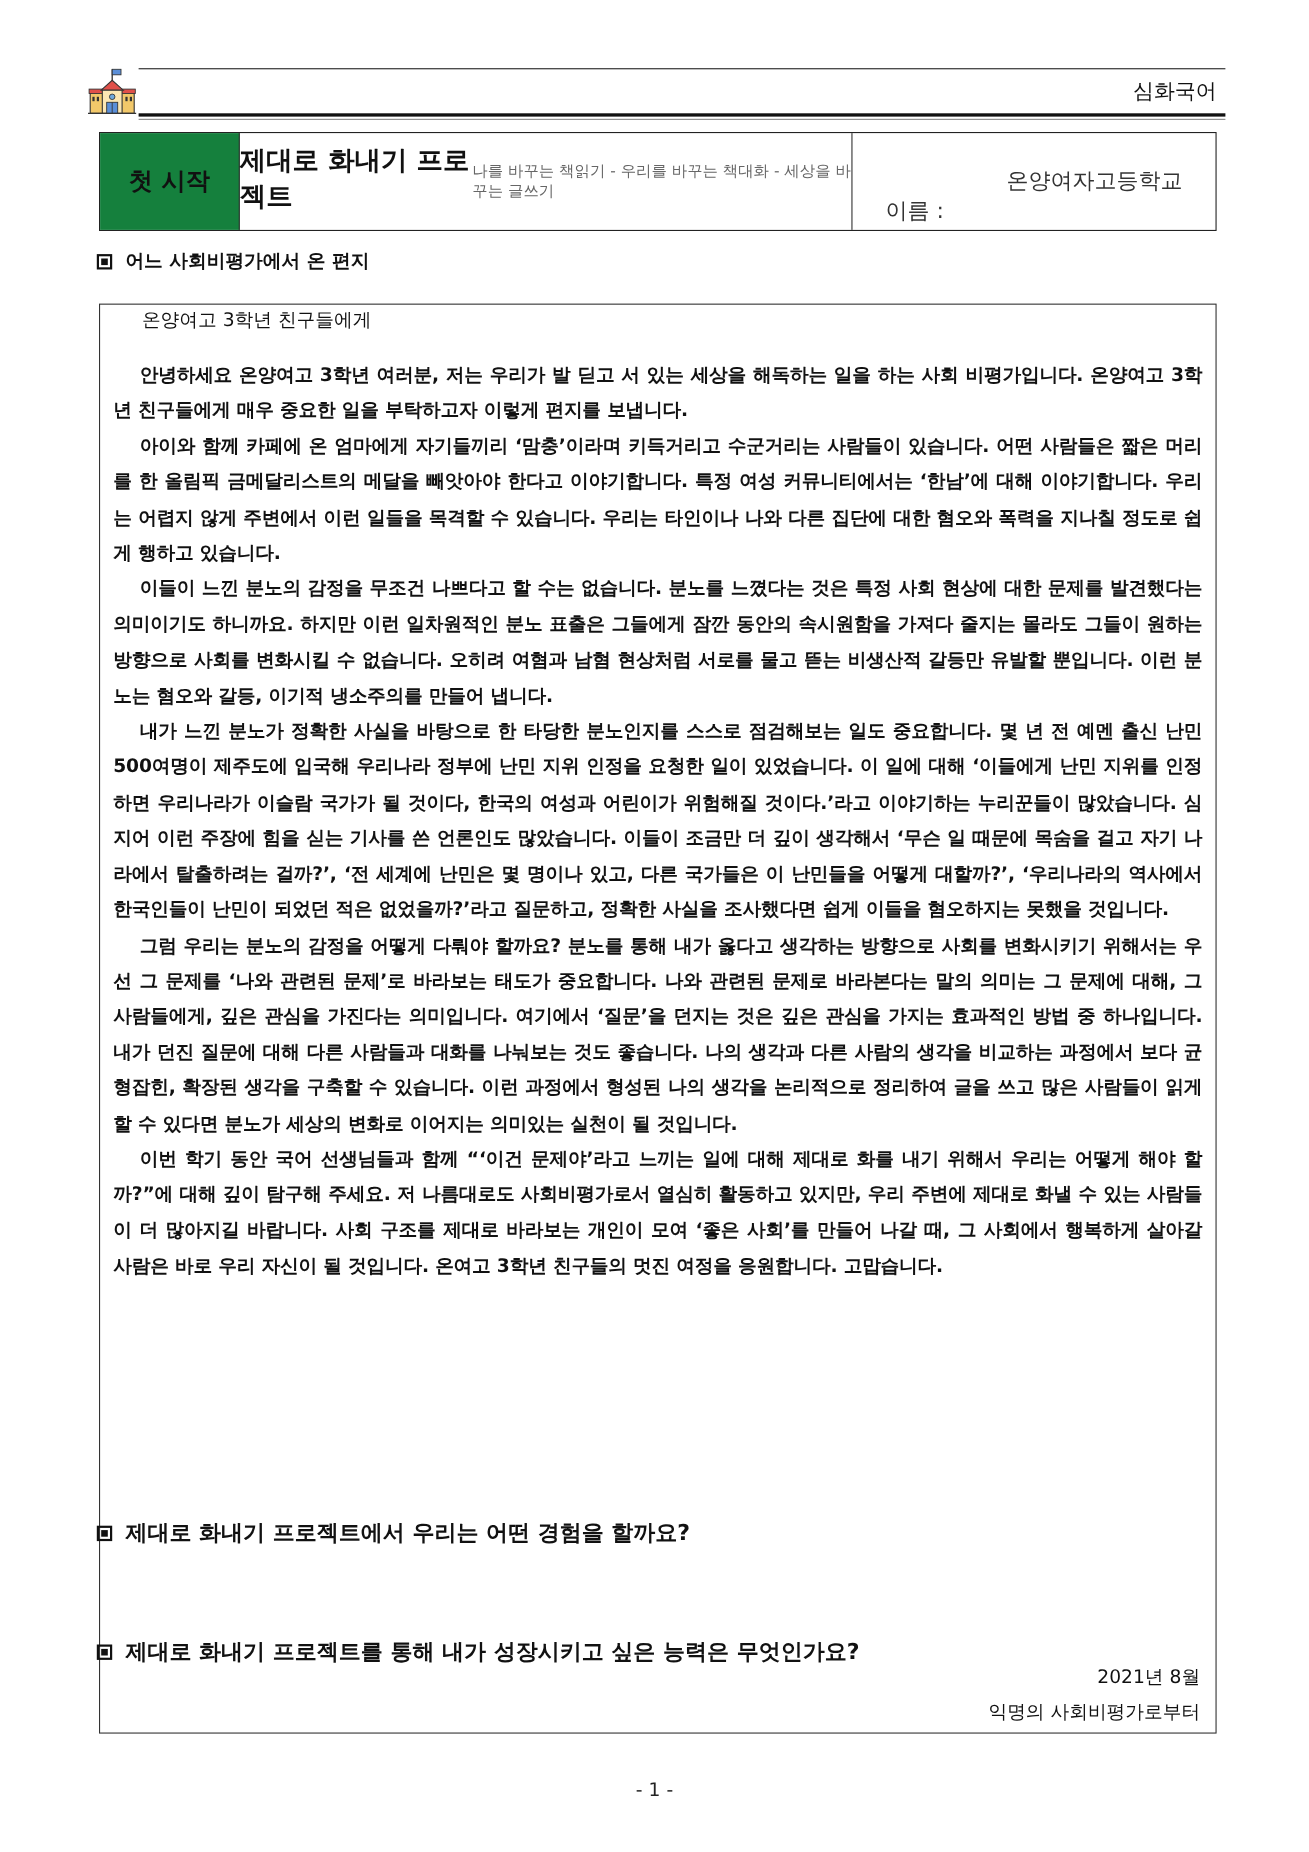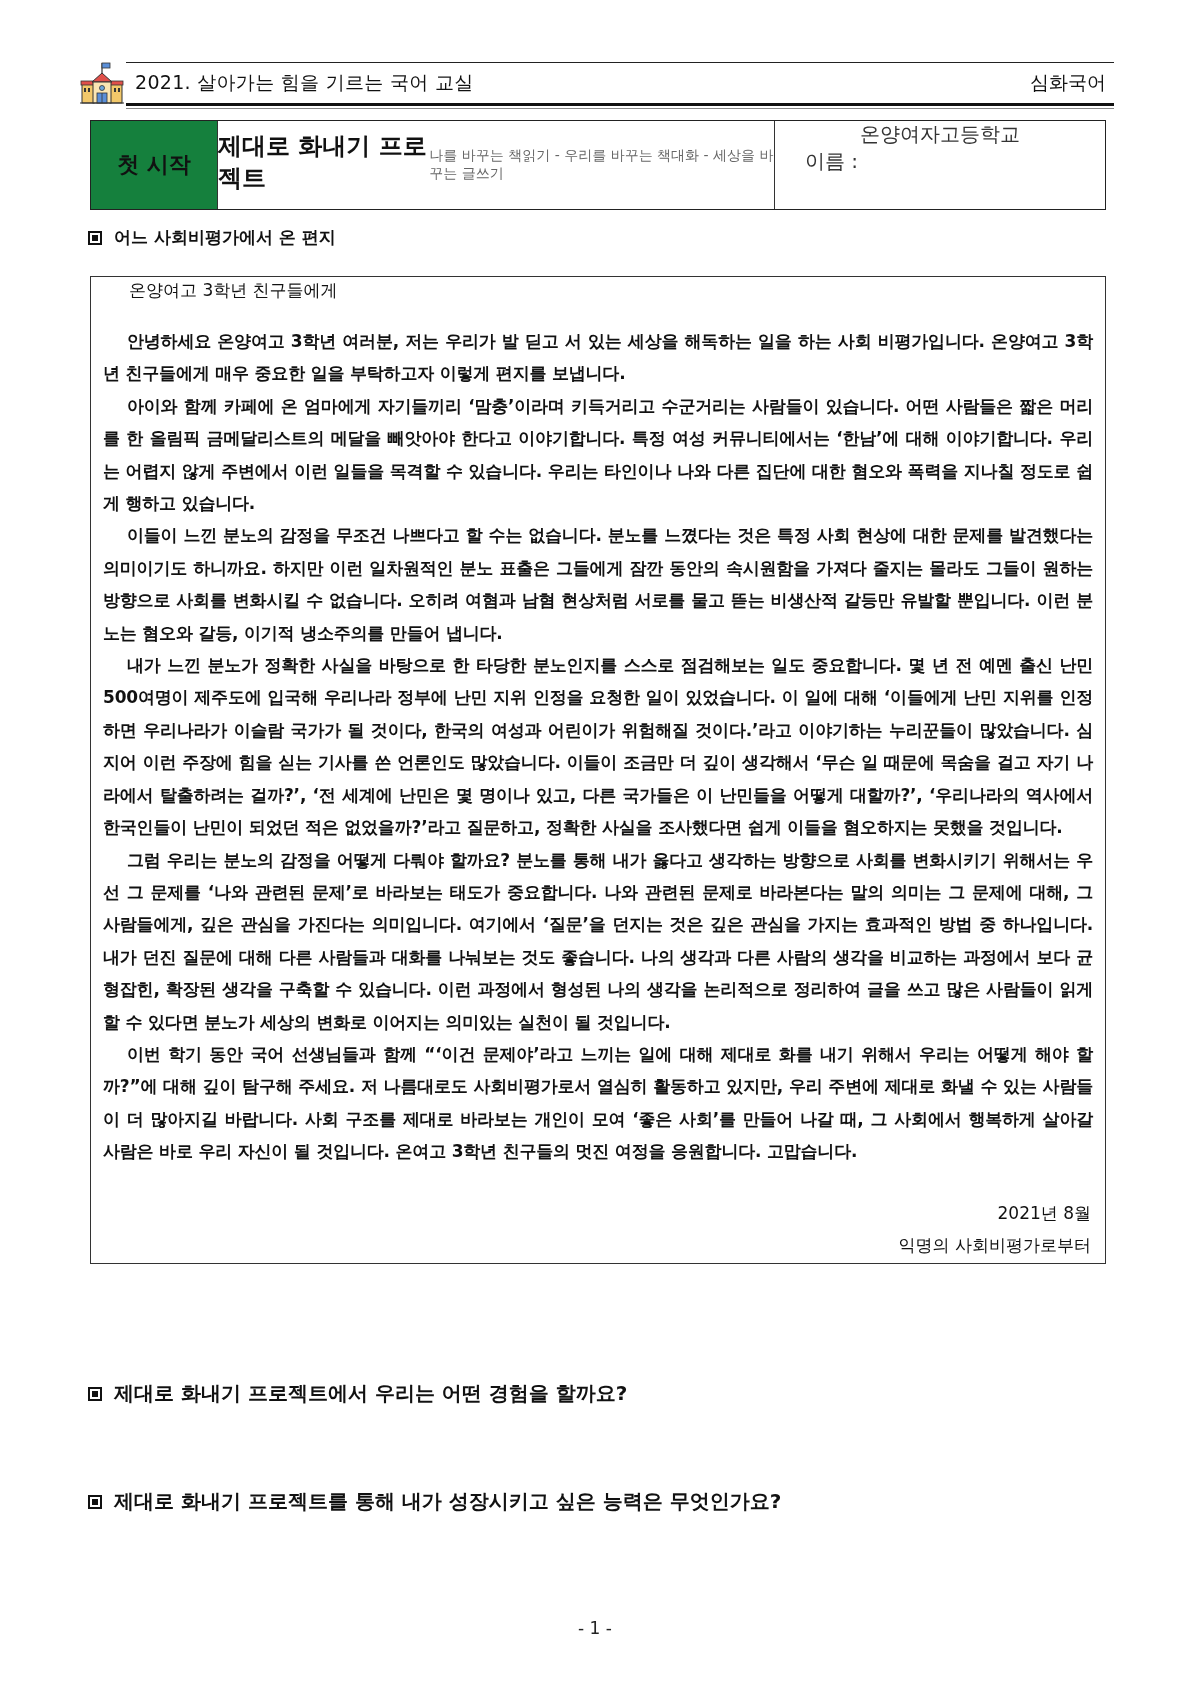--- a/index.html
+++ b/index.html
@@ -12,30 +12,30 @@
   .school-icon { position: absolute; left: 2px; top: 2px; width: 44px; height: 46px; }
   .header-title { position: absolute; left: 57px; top: 12px; font-size: 19px; color: #111; letter-spacing: 0.3px; }
   .header-subject { position: absolute; right: 8px; top: 12px; font-size: 19px; color: #111; }
 
   .title-table { position: absolute; left: 90px; top: 120px; width: 1016px; height: 90px; border: 1.5px solid #222; display: flex; box-sizing: border-box; }
   .tt-left { width: 126px; background: #15803d; border-right: 1px solid #333; display: flex; align-items: center; justify-content: center; font-family: "DejaVu Sans", sans-serif; font-weight: bold; font-size: 22px; }
   .tt-center { width: 556px; border-right: 1px solid #333; display: flex; flex-direction: row; align-items: center; justify-content: center; }
   .tt-center .main-title { font-weight: bold; font-size: 24px; margin-bottom: 6px; }
   .tt-center .sub-title { font-size: 14px; color: #666; }
   .tt-right { flex: 1; padding-left: 30px; font-size: 20px; color: #333; line-height: 27px; position: relative; }
-  .tt-right .school { text-align: center; padding-right: 30px; }
+  .tt-right .school { text-align: right; padding-right: 30px; margin-top: 30px; }
   .tt-right .class-line { display: flex; }
   .tt-right .class-line span { white-space: pre; }
 
   .section-heading { position: absolute; left: 88px; font-weight: bold; font-size: 17px; color: #111; display: flex; align-items: center; }
   .section-heading .sq { display: inline-block; width: 14px; height: 14px; border: 2px solid #111; margin-right: 12px; position: relative; box-sizing: border-box; }
   .section-heading .sq::after { content: ""; position: absolute; left: 2px; top: 2px; width: 6px; height: 6px; background: #111; }
   .section-heading.small { font-size: 20px; }
 
-  .letter-box { position: absolute; left: 90px; top: 276px; width: 1016px; height: 988px; border: 1.5px solid #333; box-sizing: border-box; padding: 14px 12px; }
+  .letter-box { position: absolute; left: 90px; top: 276px; width: 1016px; height: 1300px; border: 1.5px solid #333; box-sizing: border-box; padding: 14px 12px; }
   .letter-greeting { position: absolute; left: 38px; top: 2px; font-size: 17px; }
   .letter-body { position: absolute; left: 12px; right: 12px; top: 48px; font-size: 17px; line-height: 32.4px; text-align: justify; letter-spacing: -0.2px; font-weight: bold; }
   .letter-body p { margin: 0; text-indent: 24px; }
   .letter-sign { position: absolute; right: 14px; bottom: 2px; text-align: right; font-size: 17px; line-height: 32px; }
 
   .page-number { position: absolute; left: 0; width: 1190px; top: 1618px; text-align: center; font-size: 17px; color: #222; }
 </style>
 </head>
 <body>
 
@@ -52,21 +52,20 @@
     <rect x="13" y="22" width="18" height="21" fill="#fbe6b3" stroke="#333" stroke-width="1"></rect>
     <circle cx="22" cy="28" r="2.5" fill="#6fa8dc" stroke="#333" stroke-width="0.8"></circle>
     <rect x="17" y="33" width="10" height="10" fill="#5b8fd8" stroke="#333" stroke-width="0.8"></rect>
     <line x1="22" y1="33" x2="22" y2="43" stroke="#333" stroke-width="0.8"></line>
     <rect x="4" y="28" width="2" height="4" fill="#333"></rect>
     <rect x="8" y="28" width="2" height="4" fill="#333"></rect>
     <rect x="34" y="28" width="2" height="4" fill="#333"></rect>
     <rect x="38" y="28" width="2" height="4" fill="#333"></rect>
     <line x1="0" y1="43" x2="44" y2="43" stroke="#333" stroke-width="1.2"></line>
   </svg>
-  <div class="header-title">2021. 살아가는 힘을 기르는 국어 교실</div>
   <div class="header-subject">심화국어</div>
   <div class="bottom-rule"></div>
   <div class="bottom-rule2"></div>
 </div>
 
 <div class="title-table">
   <div class="tt-left">첫 시작</div>
   <div class="tt-center">
     <div class="main-title">제대로 화내기 프로젝트</div>
     <div class="sub-title">나를 바꾸는 책읽기 - 우리를 바꾸는 책대화 - 세상을 바꾸는 글쓰기</div>

